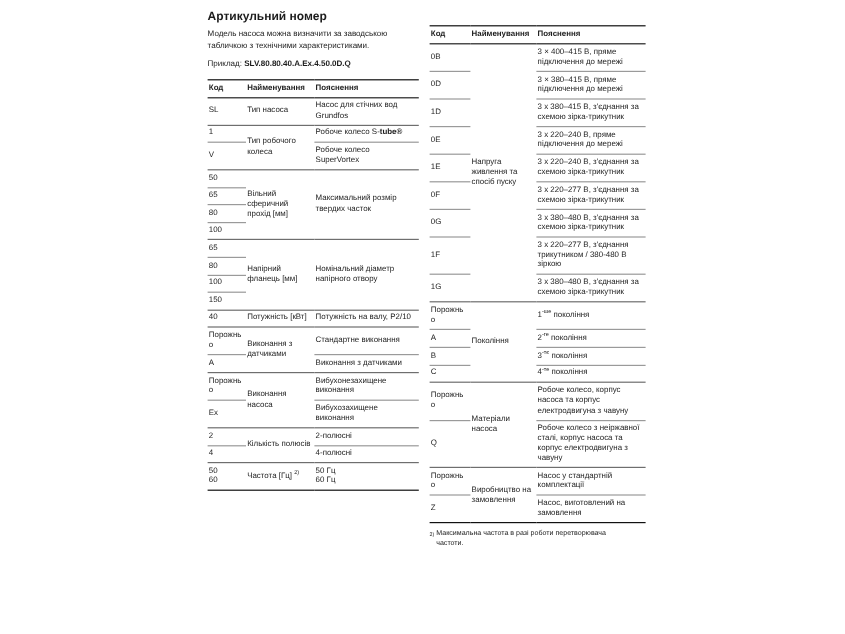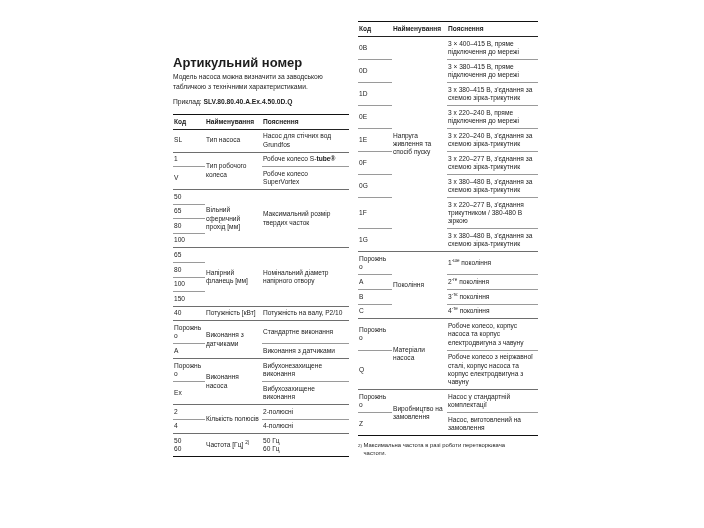--- a/index.html
+++ b/index.html
@@ -7,21 +7,21 @@
   body {
     width: 704px; height: 528px;
     position: relative;
     font-family: "Liberation Sans", sans-serif;
     color: #1c1c1c;
     overflow: hidden;
   }
   .col-left  { position: absolute; left: 173px; top: 10px;  width: 176px; }
   .col-right { position: absolute; left: 358px; top: 21px;  width: 180px; }
 
-  .doc-title { font-size: 13px; font-weight: bold; line-height: 9px; margin-top: 48px; }
+  .doc-title { font-size: 10px; font-weight: bold; line-height: 9px; }
   .doc-intro { font-size: 6.7px; line-height: 9.5px; margin-top: 5px; }
   .doc-example { font-size: 6.7px; line-height: 9.5px; margin-top: 6px; }
   .doc-example b { font-weight: bold; }
 
   table.keytable {
     width: 100%;
     border-collapse: collapse;
     table-layout: fixed;
     border-top: 1.6px solid #111;
     border-bottom: 1.6px solid #111;

